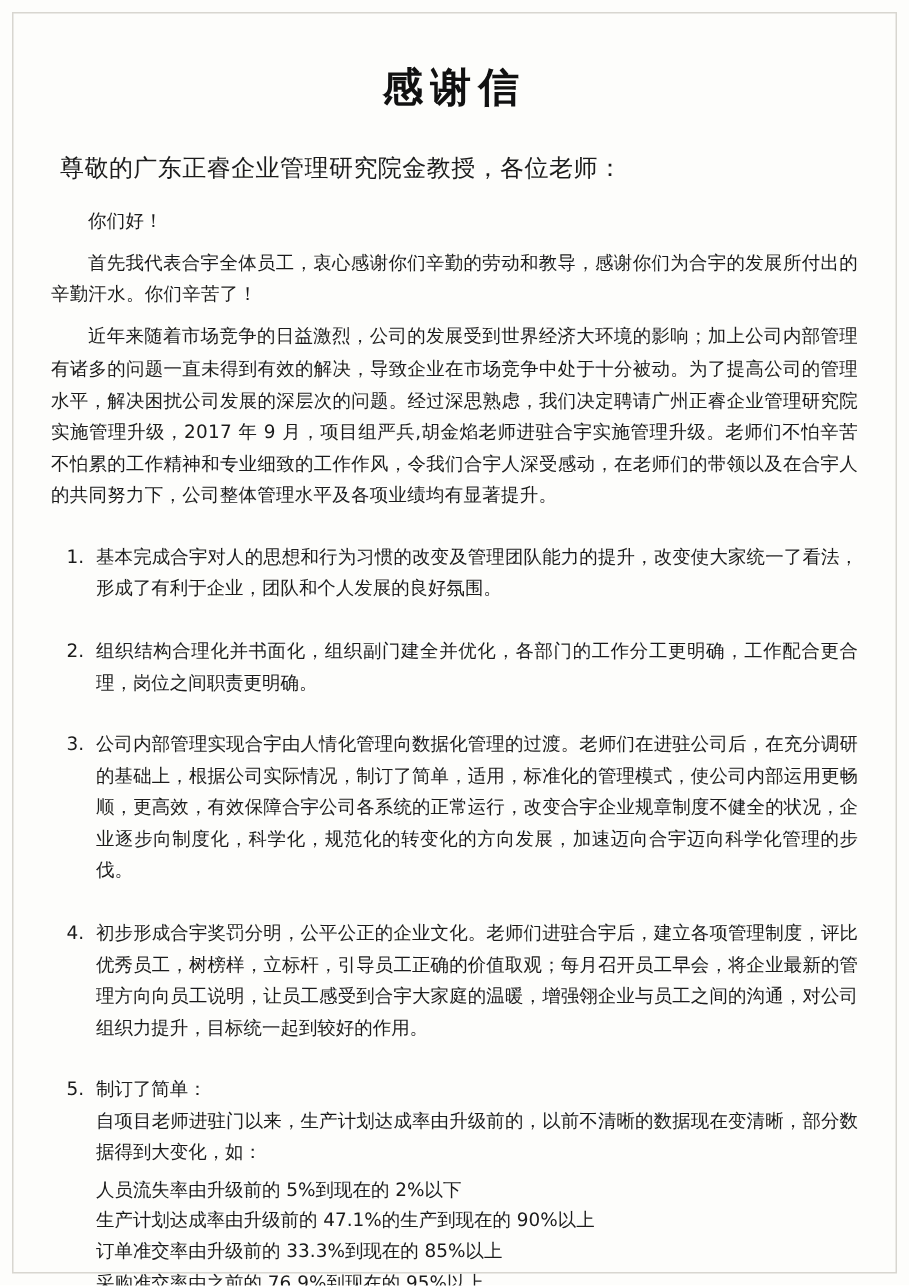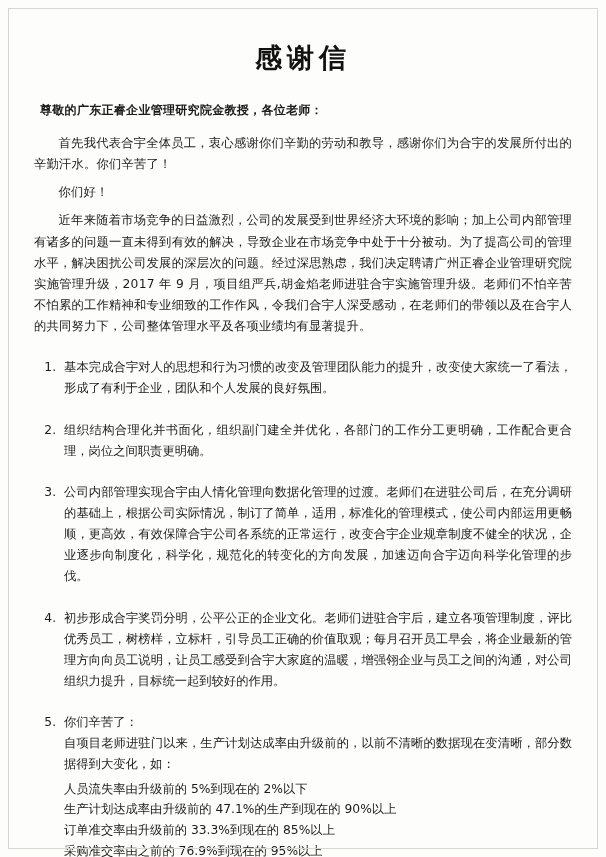--- a/index.html
+++ b/index.html
@@ -35,22 +35,22 @@
   .doc-title {
     text-align: center;
     font-family: Liberation Mono, monospace;
     font-weight: bold;
     font-size: 27px;
     letter-spacing: 5px;
     margin: 18px 0 26px 0;
     color: #111;
   }
   .salutation {
-    font-size: 12px;
-    font-weight: bold;
+    font-size: 16px;
+    font-weight: normal;
     margin: 0 0 14px 6px;
     letter-spacing: 0.3px;
   }
   p.body-text {
     font-size: 12.3px;
     line-height: 1.72;
     margin: 0 0 7px 0;
     text-align: justify;
     text-justify: inter-ideograph;
     letter-spacing: 0.2px;
@@ -86,31 +86,31 @@
 </head>
 <body>
 
 <div class="page">
   <div class="page-border"></div>
 
   <h1 class="doc-title">感谢信</h1>
 
   <div class="salutation">尊敬的广东正睿企业管理研究院金教授，各位老师：</div>
 
+  <p class="body-text indent2">你们好！</p>
   <p class="body-text indent2">首先我代表合宇全体员工，衷心感谢你们辛勤的劳动和教导，感谢你们为合宇的发展所付出的辛勤汗水。你们辛苦了！</p>
-  <p class="body-text indent2">你们好！</p>
   <p class="body-text indent2">近年来随着市场竞争的日益激烈，公司的发展受到世界经济大环境的影响；加上公司内部管理有诸多的问题一直未得到有效的解决，导致企业在市场竞争中处于十分被动。为了提高公司的管理水平，解决困扰公司发展的深层次的问题。经过深思熟虑，我们决定聘请广州正睿企业管理研究院实施管理升级，2017 年 9 月，项目组严兵,胡金焰老师进驻合宇实施管理升级。老师们不怕辛苦不怕累的工作精神和专业细致的工作作风，令我们合宇人深受感动，在老师们的带领以及在合宇人的共同努力下，公司整体管理水平及各项业绩均有显著提升。</p>
 
   <ol class="points">
     <li>基本完成合宇对人的思想和行为习惯的改变及管理团队能力的提升，改变使大家统一了看法，形成了有利于企业，团队和个人发展的良好氛围。</li>
     <li>组织结构合理化并书面化，组织副门建全并优化，各部门的工作分工更明确，工作配合更合理，岗位之间职责更明确。</li>
     <li>公司内部管理实现合宇由人情化管理向数据化管理的过渡。老师们在进驻公司后，在充分调研的基础上，根据公司实际情况，制订了简单，适用，标准化的管理模式，使公司内部运用更畅顺，更高效，有效保障合宇公司各系统的正常运行，改变合宇企业规章制度不健全的状况，企业逐步向制度化，科学化，规范化的转变化的方向发展，加速迈向合宇迈向科学化管理的步伐。</li>
     <li>初步形成合宇奖罚分明，公平公正的企业文化。老师们进驻合宇后，建立各项管理制度，评比优秀员工，树榜样，立标杆，引导员工正确的价值取观；每月召开员工早会，将企业最新的管理方向向员工说明，让员工感受到合宇大家庭的温暖，增强翎企业与员工之间的沟通，对公司组织力提升，目标统一起到较好的作用。</li>
     <li>
-      <span>你们辛苦了：</span>
+      <span>制订了简单：</span>
       <div>自项目老师进驻门以来，生产计划达成率由升级前的，以前不清晰的数据现在变清晰，部分数据得到大变化，如：</div>
       <ul class="sub-lines">
         <li>人员流失率由升级前的 5%到现在的 2%以下</li>
         <li>生产计划达成率由升级前的 47.1%的生产到现在的 90%以上</li>
         <li>订单准交率由升级前的 33.3%到现在的 85%以上</li>
         <li>采购准交率由之前的 76.9%到现在的 95%以上</li>
         <li>销售费用由之前的 40%降到现在的 20%以下</li>
 
       </ul>
     </li>

